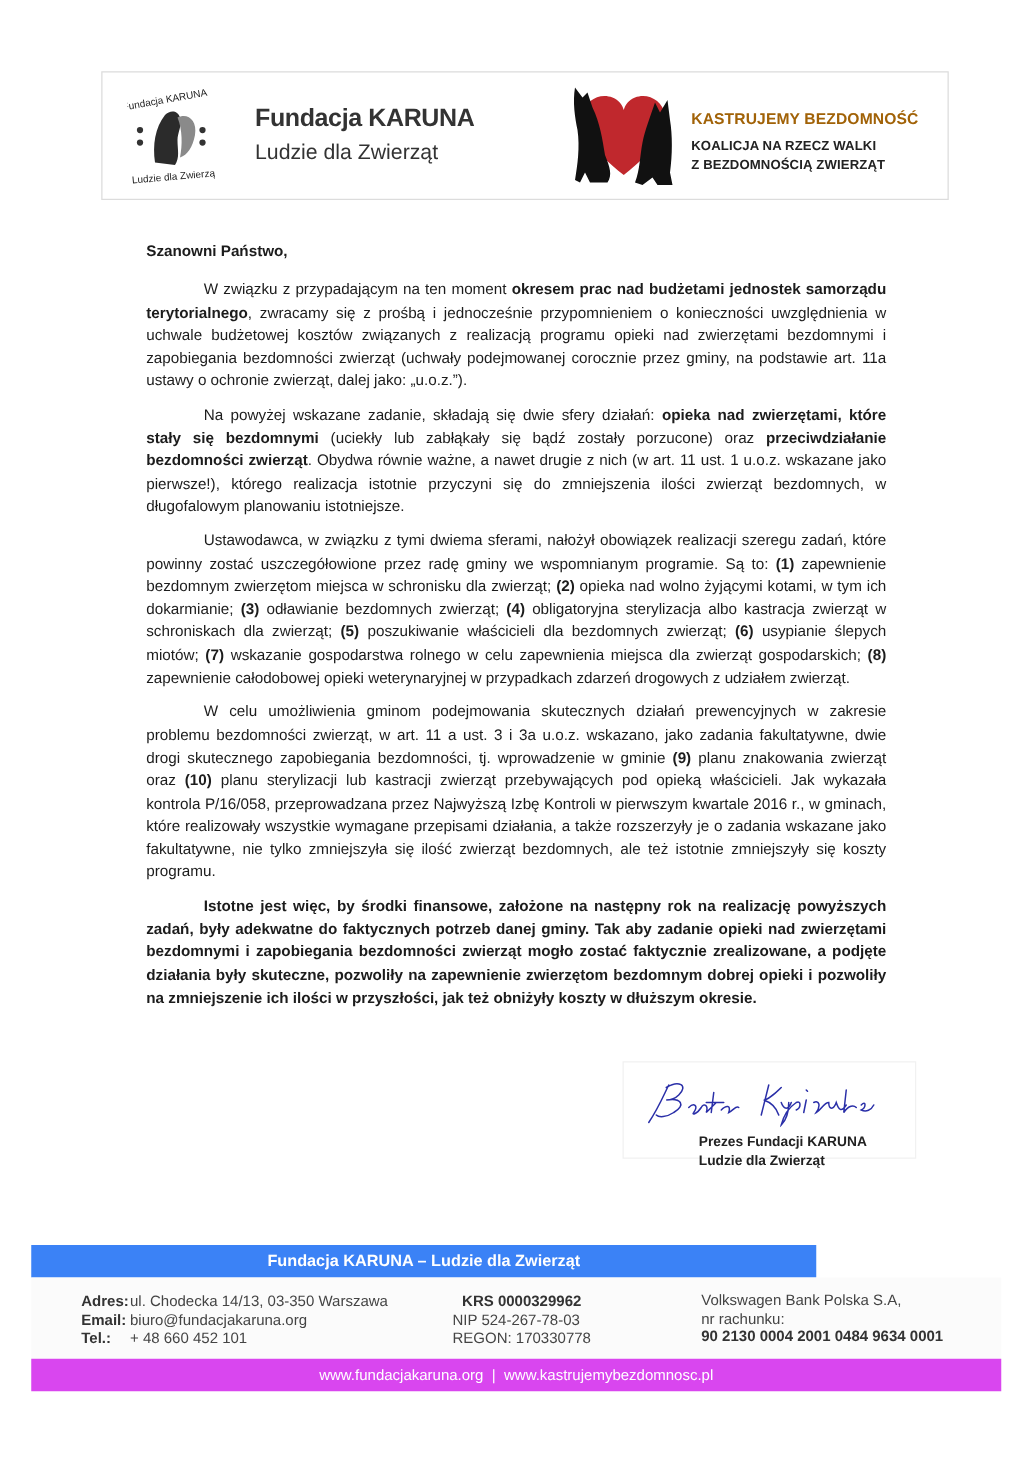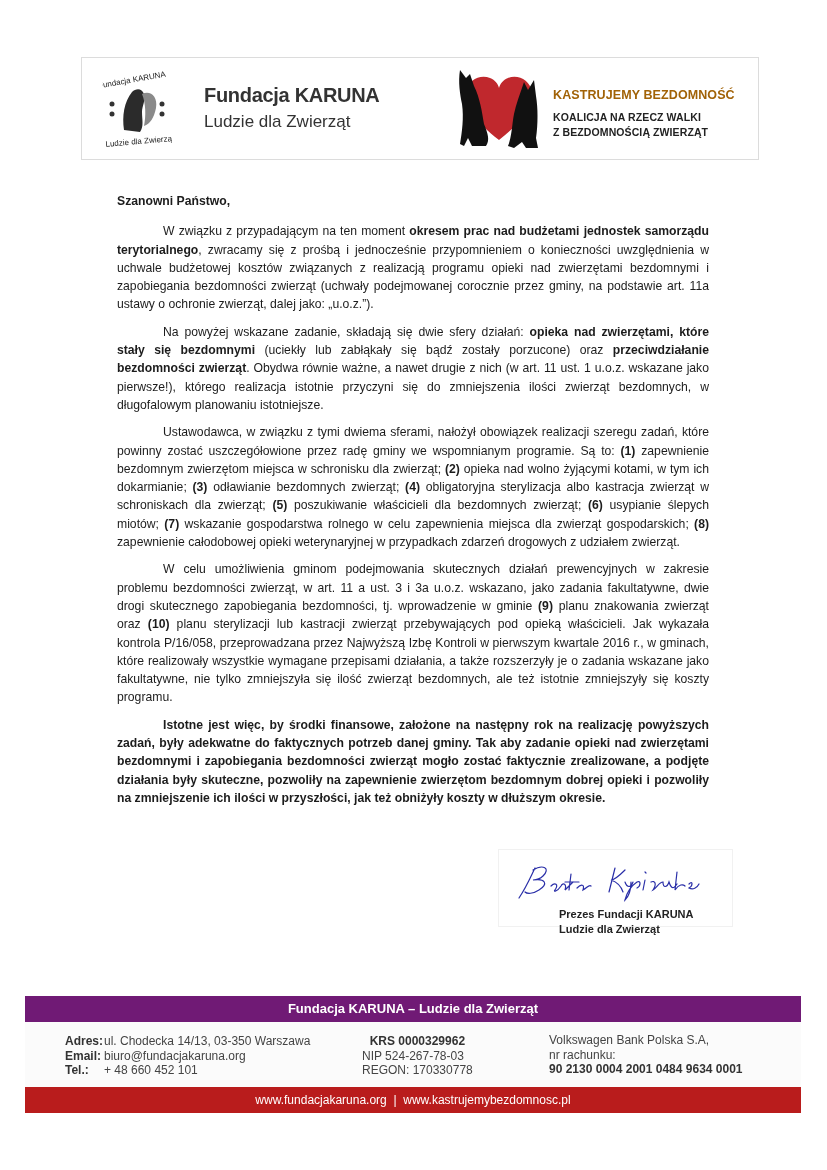--- a/index.html
+++ b/index.html
@@ -46,38 +46,38 @@
     border: 1px solid #f1f1f1;
   }
   .sig-svg { position: absolute; left: 14px; top: 12px; width: 190px; height: 40px; }
   .sig-role {
     position: absolute; left: 60px; top: 57px; font-size: 11px; font-weight: bold;
     color: #222; line-height: 15px; white-space: nowrap;
   }
 
   
   .footer-top {
-    position: absolute; left: 25px; top: 996px; width: 776px; height: 26px;
-    background: #701a75; color: #fff; font-weight: bold; font-size: 13px;
+    position: absolute; left: 25px; top: 996px; width: 628px; height: 26px;
+    background: #3b82f6; color: #fff; font-weight: bold; font-size: 13px;
     text-align: center; line-height: 26px;
   }
   .footer-info {
     position: absolute; left: 25px; top: 1022px; width: 776px; height: 65px;
     background: #fbfbfb;
   }
   .fi-col { position: absolute; top: 12px; font-size: 12px; line-height: 14.5px; color: #444; }
   .fi-col1 { left: 40px; }
   .fi-col1 .row { display: flex; }
   .fi-col1 .lbl { width: 39px; font-weight: bold; color: #333; }
   .fi-col2 { left: 337px; }
-  .fi-col3 { left: 524px; top: 11px; }
+  .fi-col3 { left: 536px; top: 11px; }
   .bold-dark { font-weight: bold; color: #333; text-align: center; }
   .footer-bottom {
     position: absolute; left: 25px; top: 1087px; width: 776px; height: 26px;
-    background: #b91c1c; color: #fff; font-size: 12px; text-align: center; line-height: 26px;
+    background: #d946ef; color: #fff; font-size: 12px; text-align: center; line-height: 26px;
   }
 </style>
 </head>
 <body>
 
 <div class="header-box">
   <svg class="karuna-logo" viewBox="0 0 70 82">
     <circle cx="35" cy="41" r="33" fill="none" stroke="#fff"></circle>
     <text x="35" y="14" font-size="8" text-anchor="middle" fill="#222" font-family="Liberation Sans, sans-serif" transform="rotate(-10 35 41)">Fundacja KARUNA</text>
     <text x="35" y="76" font-size="8" text-anchor="middle" fill="#222" font-family="Liberation Sans, sans-serif" transform="rotate(-5 35 41)">Ludzie dla Zwierząt</text>

